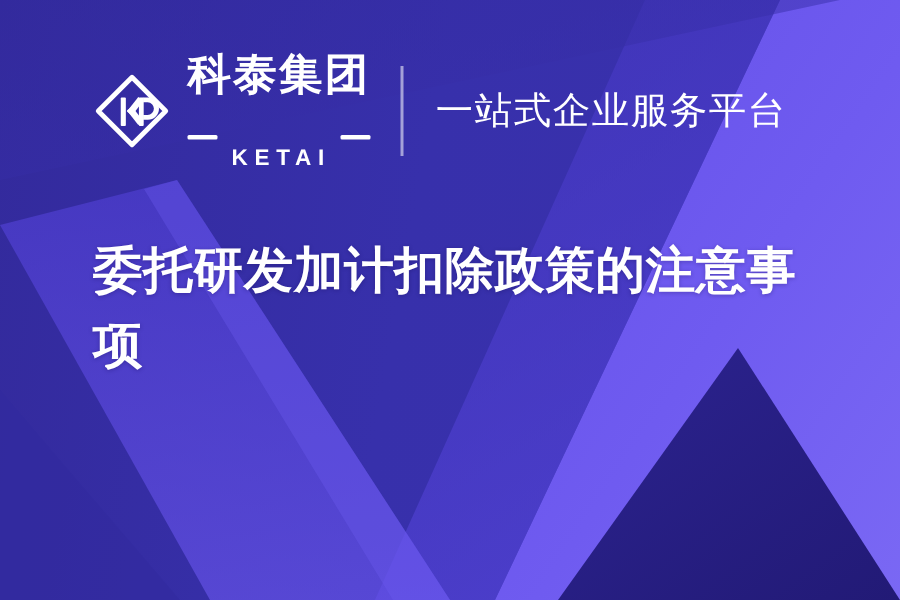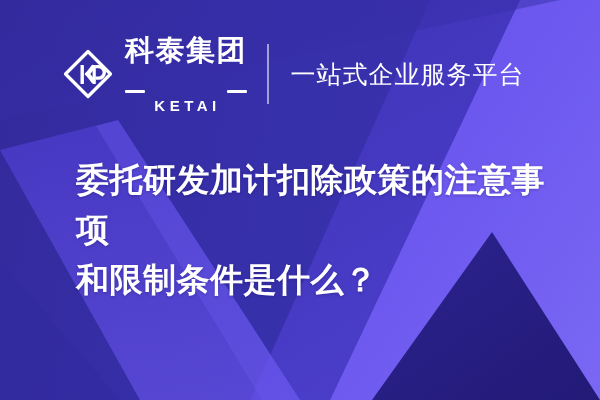--- a/index.html
+++ b/index.html
@@ -120,21 +120,21 @@
     font-weight: bold;
     letter-spacing: 1px;
     line-height: 1.2;
     margin-top: 6px;
     white-space: nowrap;
   }
 
   
   .headline {
     position: absolute;
-    left: 76px;
+    left: 62px;
     top: 155px;
     width: 500px;
     color: #ffffff;
     font-size: 33px;
     font-weight: bold;
     line-height: 1.52;
     letter-spacing: 0.5px;
     text-shadow: 0 1px 3px rgba(20,10,80,0.30);
   }
 </style>
@@ -219,16 +219,15 @@
     <div class="divider"></div>
 
     <div class="tagline">
       <div class="tagline-main">一站式企业服务平台</div>
     </div>
 
   </div>
 
   <div class="headline">
     <div>委托研发加计扣除政策的注意事项</div>
-    <div>和限制条件是什么？</div>
   </div>
 
 </div>
 
 </body></html>

